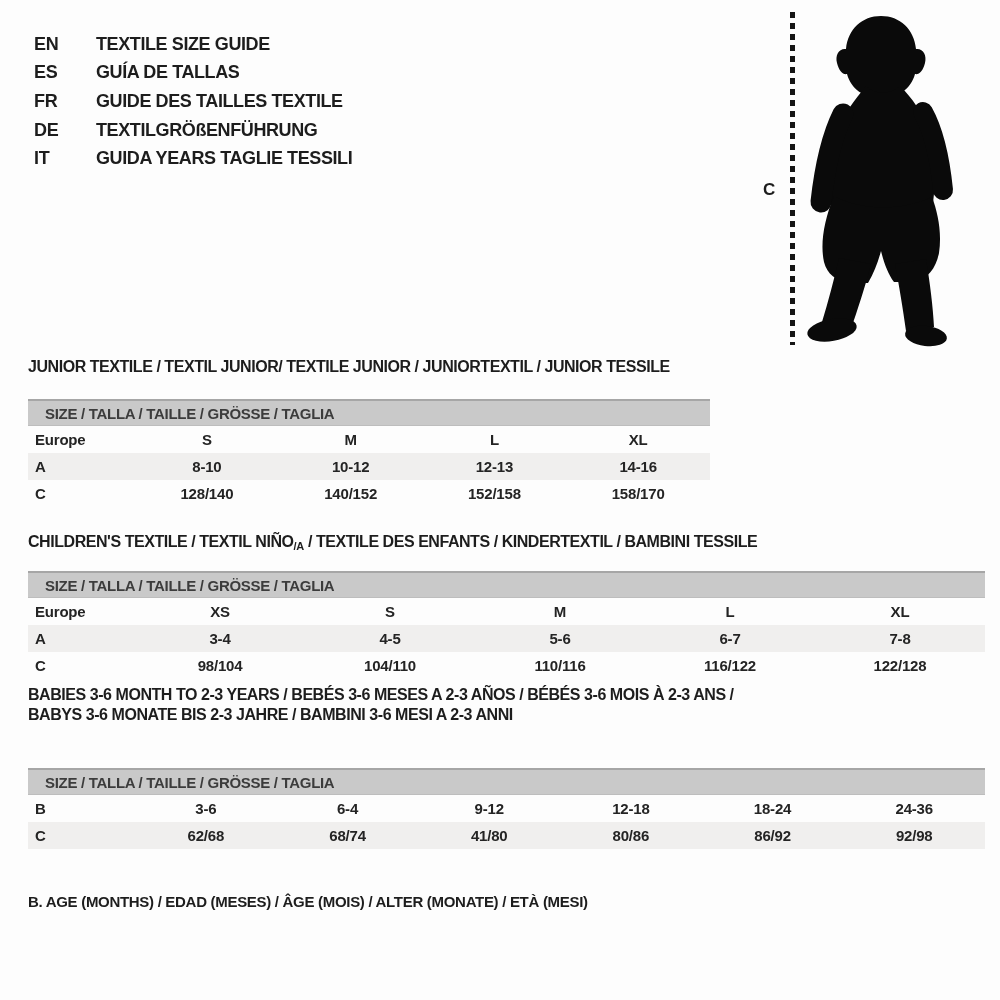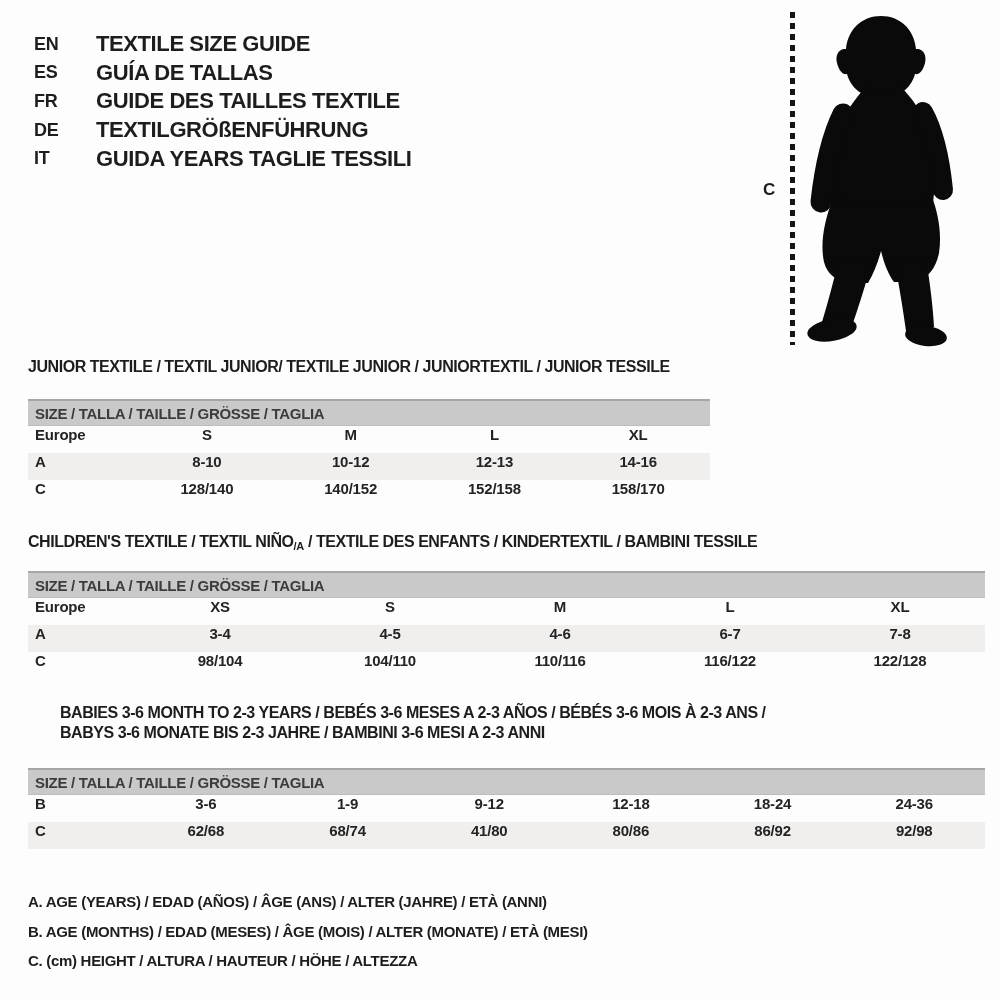--- a/index.html
+++ b/index.html
@@ -19,21 +19,21 @@
     position:relative;
     width:1000px;height:1000px;
     background:var(--page-bg);
     overflow:hidden;
     color:var(--text);
   }
   
   .lang-block{position:absolute;top:30px;left:34px;}
   .lang-row{display:flex;height:28.6px;align-items:center;}
   .lang-code{width:62px;font-size:18px;font-weight:bold;letter-spacing:-0.3px;}
-  .lang-name{font-size:22px;font-weight:bold;letter-spacing:-0.4px;white-space:pre;}
+  .lang-name{font-size:18px;font-weight:bold;letter-spacing:-0.4px;white-space:pre;}
   
   .height-line{
     position:absolute;left:790px;top:12px;width:5px;height:333px;
     background:repeating-linear-gradient(to bottom,#151515 0 6px,transparent 6px 11px);
   }
   .height-label{
     position:absolute;left:763px;top:180px;
     font-size:17px;font-weight:bold;
   }
   .toddler{position:absolute;left:805px;top:12px;width:155px;height:338px;}
@@ -43,24 +43,24 @@
     font-size:16px;font-weight:bold;letter-spacing:-0.45px;
     line-height:20px;white-space:pre;
   }
   .sec-title .subsc{font-size:11px;vertical-align:-3px;letter-spacing:-0.3px;}
   
   .size-table{position:absolute;left:28px;}
   .size-bar{
     height:24px;background:var(--header-bar);
     border-top:2px solid var(--header-bar-edge);
     border-bottom:1px solid #bdbdbd;
-    display:flex;align-items:center;padding-left:7px;
+    display:flex;align-items:center;padding-left:17px;
     font-size:15px;font-weight:bold;letter-spacing:-0.3px;color:#3c3c3c;
   }
-  .trow{display:flex;height:27px;align-items:flex-start;font-size:15px;font-weight:bold;letter-spacing:-0.2px;color:#242424;}
+  .trow{display:flex;height:27px;align-items:center;font-size:15px;font-weight:bold;letter-spacing:-0.2px;color:#242424;}
   .trow.shaded{background:var(--row-alt);}
   .tcell{flex:1;text-align:center;}
   .tcell.lbl{flex:0 0 100px;text-align:left;padding-left:7px;}
   
   .notes{position:absolute;left:28px;top:887px;}
   .note-line{font-size:15px;font-weight:bold;letter-spacing:-0.3px;line-height:29.5px;white-space:pre;}
 </style>
 </head>
 <body>
 
@@ -139,56 +139,54 @@
       <span class="tcell">XS</span>
       <span class="tcell">S</span>
       <span class="tcell">M</span>
       <span class="tcell">L</span>
       <span class="tcell">XL</span>
     </div>
     <div class="trow shaded">
       <span class="tcell lbl">A</span>
       <span class="tcell">3-4</span>
       <span class="tcell">4-5</span>
-      <span class="tcell">4-6</span>
+      <span class="tcell">5-6</span>
       <span class="tcell">6-7</span>
       <span class="tcell">7-8</span>
     </div>
     <div class="trow">
       <span class="tcell lbl">C</span>
       <span class="tcell">98/104</span>
       <span class="tcell">104/110</span>
       <span class="tcell">110/116</span>
       <span class="tcell">116/122</span>
       <span class="tcell">122/128</span>
     </div>
   </div>
 
-  <div class="sec-title" style="top:703px;margin-left:32px;"><span>BABIES 3-6 MONTH TO 2-3 YEARS / BEBÉS 3-6 MESES A 2-3 AÑOS / BÉBÉS 3-6 MOIS À 2-3 ANS /</span><br><span>BABYS 3-6 MONATE BIS 2-3 JAHRE / BAMBINI 3-6 MESI A 2-3 ANNI</span></div>
+  <div class="sec-title" style="top:685px;"><span>BABIES 3-6 MONTH TO 2-3 YEARS / BEBÉS 3-6 MESES A 2-3 AÑOS / BÉBÉS 3-6 MOIS À 2-3 ANS /</span><br><span>BABYS 3-6 MONATE BIS 2-3 JAHRE / BAMBINI 3-6 MESI A 2-3 ANNI</span></div>
   <div class="size-table" style="top:768px;width:957px;">
     <div class="size-bar">SIZE / TALLA / TAILLE / GRÖSSE / TAGLIA</div>
     <div class="trow">
       <span class="tcell lbl">B</span>
       <span class="tcell">3-6</span>
-      <span class="tcell">1-9</span>
+      <span class="tcell">6-4</span>
       <span class="tcell">9-12</span>
       <span class="tcell">12-18</span>
       <span class="tcell">18-24</span>
       <span class="tcell">24-36</span>
     </div>
     <div class="trow shaded">
       <span class="tcell lbl">C</span>
       <span class="tcell">62/68</span>
       <span class="tcell">68/74</span>
       <span class="tcell">41/80</span>
       <span class="tcell">80/86</span>
       <span class="tcell">86/92</span>
       <span class="tcell">92/98</span>
     </div>
   </div>
 
   <div class="notes">
-    <div class="note-line">A. AGE (YEARS) / EDAD (AÑOS) / ÂGE (ANS) / ALTER (JAHRE) / ETÀ (ANNI)</div>
     <div class="note-line">B. AGE (MONTHS) / EDAD (MESES) / ÂGE (MOIS) / ALTER (MONATE) / ETÀ (MESI)</div>
-    <div class="note-line">C. (cm) HEIGHT / ALTURA / HAUTEUR / HÖHE / ALTEZZA</div>
   </div>
 
 </div>
 
 </body></html>

